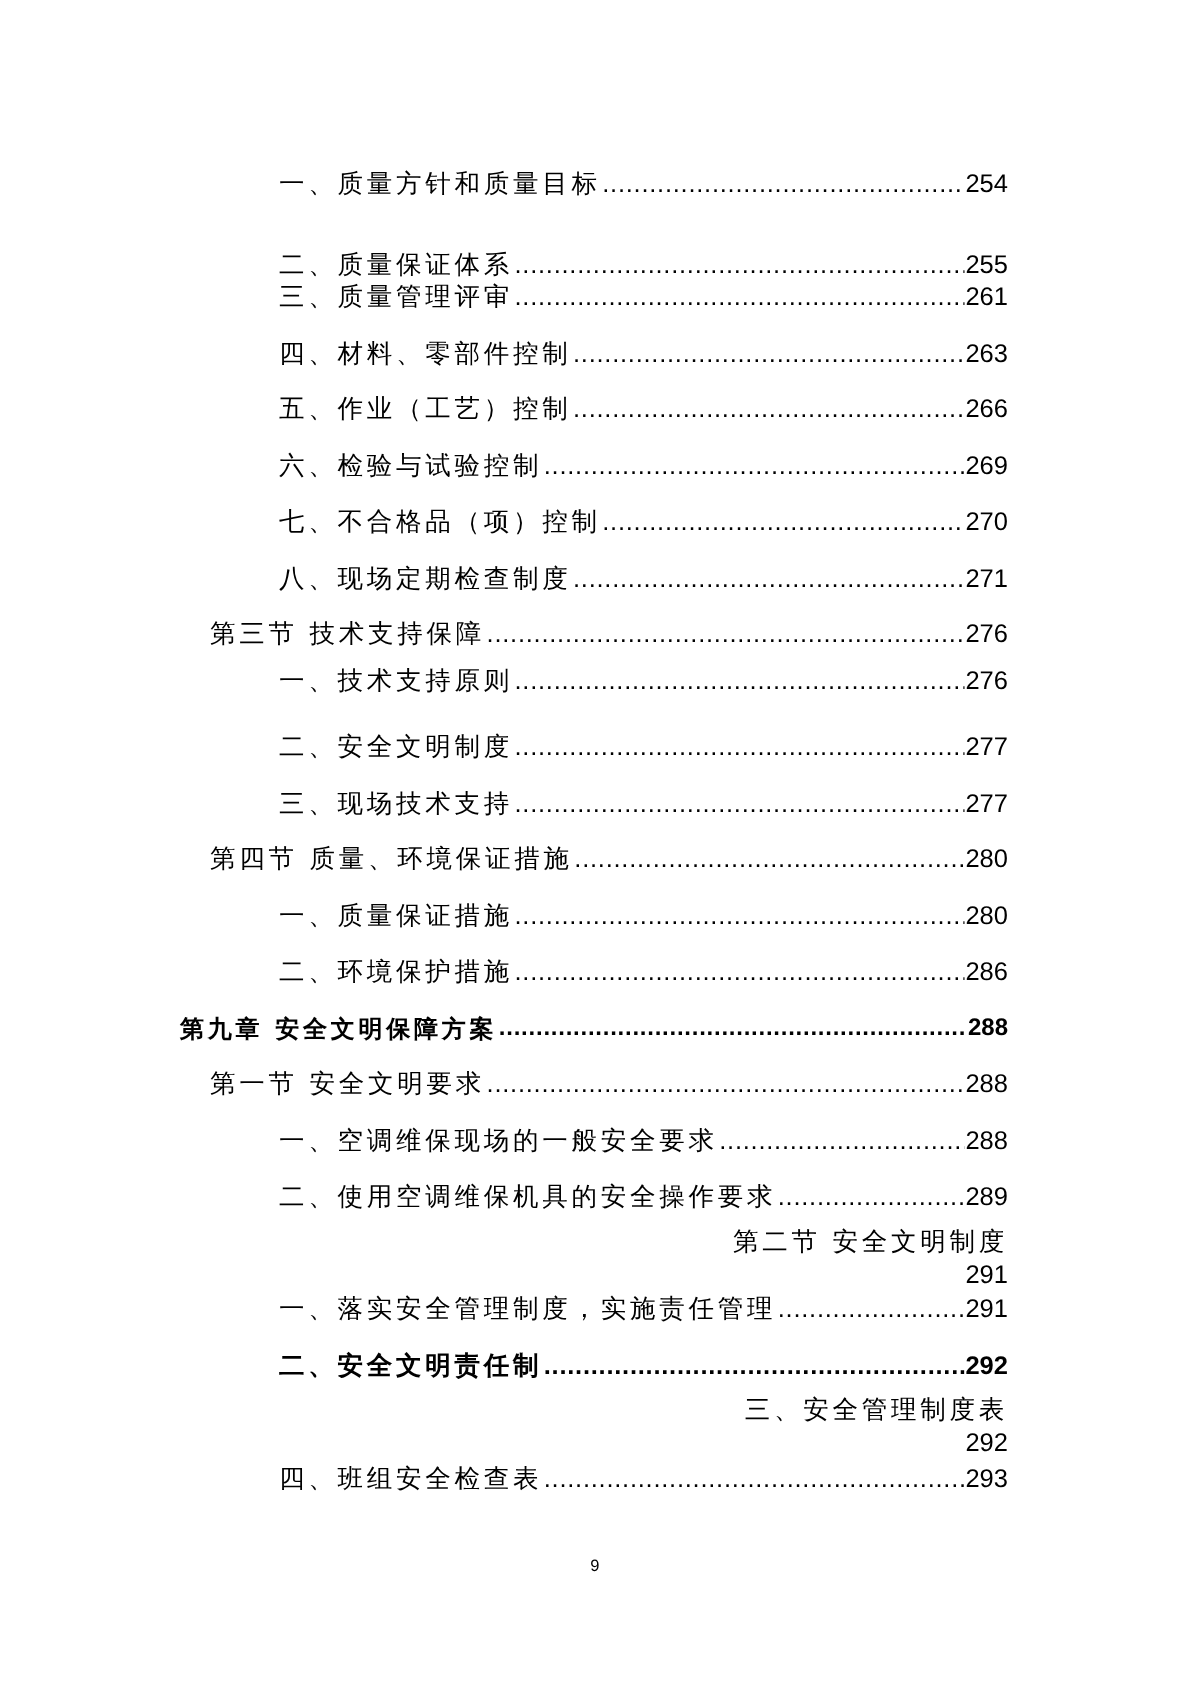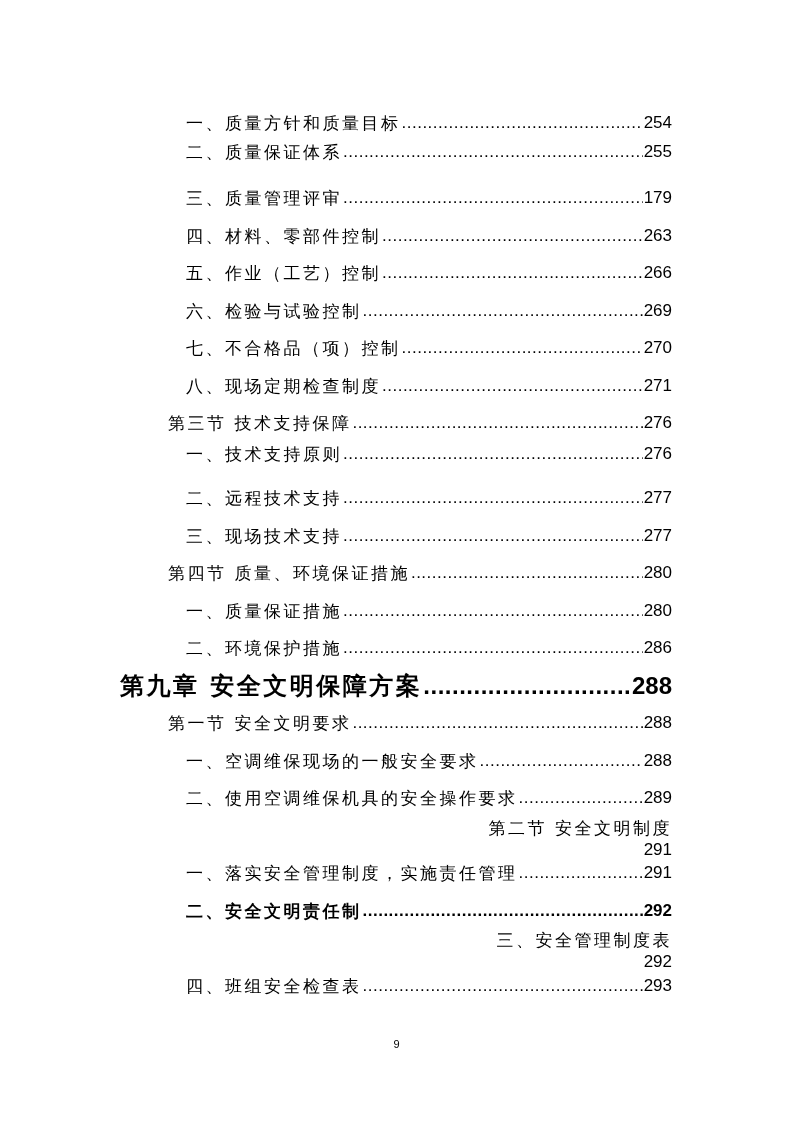--- a/index.html
+++ b/index.html
@@ -5,44 +5,44 @@
     html, body { margin: 0; padding: 0; background: #ffffff; }
     body { width: 793px; height: 1122px; position: relative; overflow: hidden;
            font-family: "DejaVu Sans", "Liberation Sans", sans-serif; color: #000; }
     .toc { position: absolute; left: 0; top: 104px; width: 793px; }
     .row { position: absolute; left: 0; height: 30px; display: flex; align-items: flex-end; }
     .row .title { white-space: nowrap; font-size: 17px; letter-spacing: 2.5px; line-height: 22px; }
     .row .dots { flex: 1 1 auto; overflow: hidden; white-space: nowrap; font-family: "Liberation Sans", sans-serif;
                  font-size: 17px; line-height: 22px; margin: 0 1px; letter-spacing: 0.5px; }
     .row .page { font-family: "Liberation Sans", sans-serif; font-size: 17px; line-height: 22px; white-space: nowrap; }
     .lvl2 { left: 186px; right: 121px; }
-    .lvl1 { left: 168px; right: 121px; }
+    .lvl1 { left: 140px; right: 121px; }
     .lvl0 { left: 120px; right: 121px; }
-    .lvl0 .title, .lvl0 .dots, .lvl0 .page { font-weight: bold; font-size: 24px; }
+    .lvl0 .title, .lvl0 .dots, .lvl0 .page { font-weight: bold; font-size: 16px; }
     .footer { position: absolute; top: 1038px; left: 0; width: 793px; text-align: center;
               font-family: "Liberation Sans", sans-serif; font-size: 11px; }
   </style>
 </head>
 <body>
 
 <div class="toc" id="toc">
     <div class="row lvl2" style="top: 0px;">
       <span class="title">一、质量方针和质量目标</span>
       <span class="dots">........................................................................................................................................................................................................</span>
       <span class="page">254</span>
     </div>
-    <div class="row lvl2" style="top: 29px;">
+    <div class="row lvl2" style="top: 54px;">
       <span class="title">二、质量保证体系</span>
       <span class="dots">........................................................................................................................................................................................................</span>
       <span class="page">255</span>
     </div>
     <div class="row lvl2" style="top: 75px;">
       <span class="title">三、质量管理评审</span>
       <span class="dots">........................................................................................................................................................................................................</span>
-      <span class="page">179</span>
+      <span class="page">261</span>
     </div>
     <div class="row lvl2" style="top: 112.5px; text-align: right;">
       <span class="title">四、材料、零部件控制</span>
       <span class="dots">........................................................................................................................................................................................................</span>
       <span class="page">263</span>
     </div>
     <div class="row lvl2" style="top: 150px; text-align: right;">
       <span class="title">五、作业（工艺）控制</span>
       <span class="dots">........................................................................................................................................................................................................</span>
       <span class="page">266</span>
@@ -66,21 +66,21 @@
       <span class="title">第三节  技术支持保障</span>
       <span class="dots">........................................................................................................................................................................................................</span>
       <span class="page">276</span>
     </div>
     <div class="row lvl2" style="top: 331px;">
       <span class="title">一、技术支持原则</span>
       <span class="dots">........................................................................................................................................................................................................</span>
       <span class="page">276</span>
     </div>
     <div class="row lvl2" style="top: 375px;">
-      <span class="title">二、远程技术支持</span>
+      <span class="title">二、安全文明制度</span>
       <span class="dots">........................................................................................................................................................................................................</span>
       <span class="page">277</span>
     </div>
     <div class="row lvl2" style="top: 412.5px;">
       <span class="title">三、现场技术支持</span>
       <span class="dots">........................................................................................................................................................................................................</span>
       <span class="page">277</span>
     </div>
     <div class="row lvl1" style="top: 450px;">
       <span class="title">第四节  质量、环境保证措施</span>

